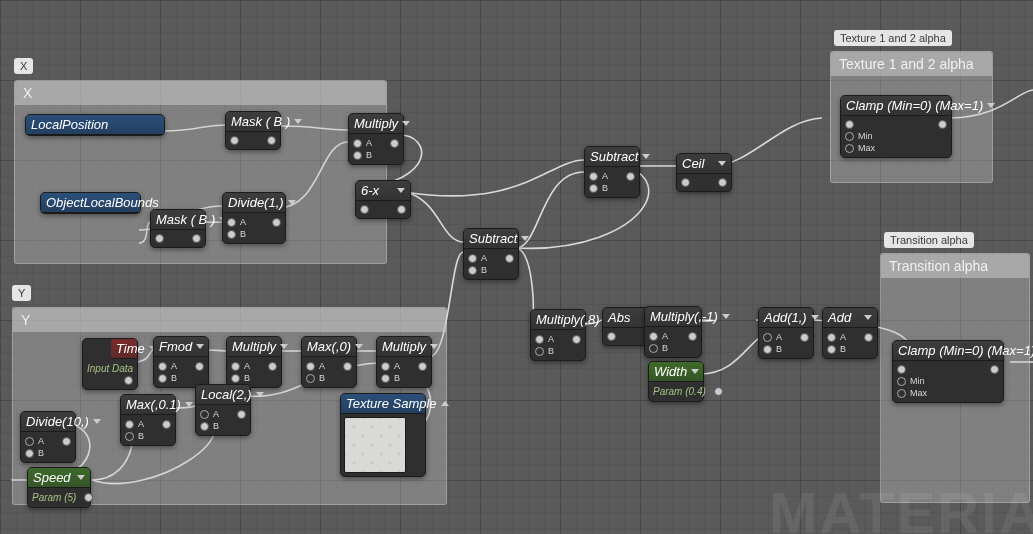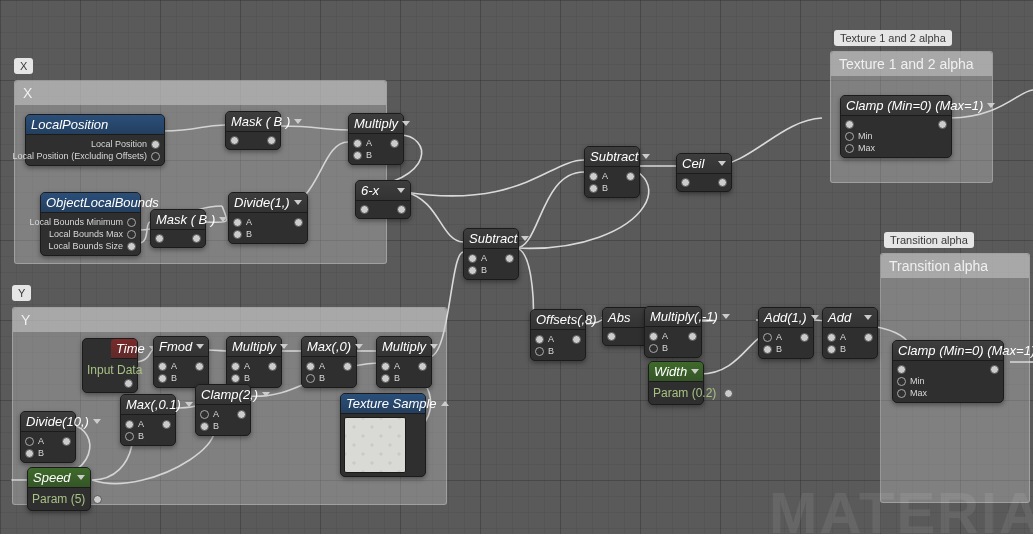--- a/index.html
+++ b/index.html
@@ -102,21 +102,21 @@
     width: 9px; height: 9px;
     border-radius: 50%;
     background: #ccc;
     border: 1px solid #555;
     flex-shrink: 0;
   }
   .pin.hollow { background: transparent; border: 1px solid #aaa; }
   .pin.r { background: #d94b4b; border-color: #7a2b2b; }
   .pin.g { background: #6ac36a; border-color: #2b6a2b; }
   .pin.b { background: #5a8fd9; border-color: #2a4a7a; }
-  .sub { font-size: 12px; color: #a7c184; }
+  .sub { font-size: 10px; color: #a7c184; font-style: italic; }
   .preview {
     width: 62px; height: 56px;
     margin: 3px;
     background: #d9d9d5;
     background-image:
       radial-gradient(rgba(0,0,0,0.07) 12%, transparent 13%),
       radial-gradient(rgba(0,0,0,0.07) 12%, transparent 13%);
     background-size: 18px 18px;
     background-position: 0 0, 9px 9px;
     border: 1px solid #1a1a1a;
@@ -183,300 +183,276 @@
 
 <div class="comment-tab" style="left:884px;top:232px">Transition alpha</div>
 <div class="comment" style="left:880px;top:253px;width:150px;height:250px">
   <div class="title">Transition alpha</div>
 </div>
 
 <div class="node blue" style="left:25px;top:114px;width:140px">
   <div class="hdr">
       <span>LocalPosition</span>
     </div>
-  <div class="body">
+</div>
+
+<div class="node" style="left:225px;top:111px;width:56px">
+  <div class="hdr">
+      <span>Mask ( B )</span>
+      <span class="caret"></span>
+    </div>
+  <div class="body">
+      <div class="row">
+        <span class="pin"></span>
+        <span style="margin-left:auto"></span>
+        <span class="pin"></span>
+      </div>
+    </div>
+</div>
+
+<div class="node" style="left:348px;top:113px;width:54px">
+  <div class="hdr">
+      <span>Multiply</span>
+      <span class="caret"></span>
+    </div>
+  <div class="body">
+    <div class="row">
+        <span class="pin"></span>
+        <span>A</span>
+        <span style="margin-left:auto"></span>
+        <span class="pin"></span>
+      </div>
+    <div class="row">
+        <span class="pin"></span>
+        <span>B</span>
+      </div>
+  </div>
+</div>
+
+<div class="node blue" style="left:40px;top:192px;width:101px">
+  <div class="hdr">
+      <span>ObjectLocalBounds</span>
+    </div>
+</div>
+
+<div class="node" style="left:150px;top:209px;width:54px">
+  <div class="hdr">
+      <span>Mask ( B )</span>
+      <span class="caret"></span>
+    </div>
+  <div class="body">
+      <div class="row">
+        <span class="pin"></span>
+        <span style="margin-left:auto"></span>
+        <span class="pin"></span>
+      </div>
+    </div>
+</div>
+
+<div class="node" style="left:222px;top:192px;width:64px">
+  <div class="hdr">
+      <span>Divide(1,)</span>
+      <span class="caret"></span>
+    </div>
+  <div class="body">
+    <div class="row">
+        <span class="pin"></span>
+        <span>A</span>
+        <span style="margin-left:auto"></span>
+        <span class="pin"></span>
+      </div>
+    <div class="row">
+        <span class="pin"></span>
+        <span>B</span>
+      </div>
+  </div>
+</div>
+
+<div class="node" style="left:355px;top:180px;width:50px">
+  <div class="hdr">
+      <span>6-x</span>
+      <span class="caret"></span>
+    </div>
+  <div class="body">
+      <div class="row">
+        <span class="pin"></span>
+        <span style="margin-left:auto"></span>
+        <span class="pin"></span>
+      </div>
+    </div>
+</div>
+
+<div class="node" style="left:463px;top:228px;width:54px">
+  <div class="hdr">
+      <span>Subtract</span>
+      <span class="caret"></span>
+    </div>
+  <div class="body">
+    <div class="row">
+        <span class="pin"></span>
+        <span>A</span>
+        <span style="margin-left:auto"></span>
+        <span class="pin"></span>
+      </div>
+    <div class="row">
+        <span class="pin"></span>
+        <span>B</span>
+      </div>
+  </div>
+</div>
+
+<div class="node" style="left:584px;top:146px;width:54px">
+  <div class="hdr">
+      <span>Subtract</span>
+      <span class="caret"></span>
+    </div>
+  <div class="body">
+    <div class="row">
+        <span class="pin"></span>
+        <span>A</span>
+        <span style="margin-left:auto"></span>
+        <span class="pin"></span>
+      </div>
+    <div class="row">
+        <span class="pin"></span>
+        <span>B</span>
+      </div>
+  </div>
+</div>
+
+<div class="node" style="left:676px;top:153px;width:38px">
+  <div class="hdr">
+      <span>Ceil</span>
+      <span class="caret"></span>
+    </div>
+  <div class="body">
+      <div class="row">
+        <span class="pin"></span>
+        <span style="margin-left:auto"></span>
+        <span class="pin"></span>
+      </div>
+    </div>
+</div>
+
+<div class="node" style="left:840px;top:95px;width:112px">
+  <div class="hdr">
+      <span>Clamp (Min=0) (Max=1)</span>
+      <span class="caret"></span>
+    </div>
+  <div class="body">
+    <div class="row">
+        <span class="pin"></span>
+        <span style="margin-left:auto"></span>
+        <span class="pin"></span>
+      </div>
+    <div class="row">
+        <span class="pin hollow"></span>
+        <span>Min</span>
+      </div>
+    <div class="row">
+        <span class="pin hollow"></span>
+        <span>Max</span>
+      </div>
+  </div>
+</div>
+
+<div class="node red" style="left:82px;top:338px;width:54px">
+  <div class="hdr">
+      <span>Time</span>
+      <span class="caret"></span>
+    </div>
+  <div class="body">
+    <div class="row">
+        <span class="sub">Input Data</span>
+      </div>
     <div class="row right">
-        <span>Local Position</span>
-        <span class="pin"></span>
-      </div>
-    <div class="row right">
-        <span>Local Position (Excluding Offsets)</span>
-        <span class="pin hollow"></span>
-      </div>
-  </div>
-</div>
-
-<div class="node" style="left:225px;top:111px;width:56px">
-  <div class="hdr">
-      <span>Mask ( B )</span>
-      <span class="caret"></span>
-    </div>
-  <div class="body">
-      <div class="row">
-        <span class="pin"></span>
-        <span style="margin-left:auto"></span>
-        <span class="pin"></span>
-      </div>
-    </div>
-</div>
-
-<div class="node" style="left:348px;top:113px;width:54px">
+        <span class="pin"></span>
+      </div>
+  </div>
+</div>
+
+<div class="node" style="left:153px;top:336px;width:54px">
+  <div class="hdr">
+      <span>Fmod</span>
+      <span class="caret"></span>
+    </div>
+  <div class="body">
+    <div class="row">
+        <span class="pin"></span>
+        <span>A</span>
+        <span style="margin-left:auto"></span>
+        <span class="pin"></span>
+      </div>
+    <div class="row">
+        <span class="pin"></span>
+        <span>B</span>
+      </div>
+  </div>
+</div>
+
+<div class="node" style="left:226px;top:336px;width:54px">
   <div class="hdr">
       <span>Multiply</span>
       <span class="caret"></span>
     </div>
   <div class="body">
     <div class="row">
         <span class="pin"></span>
         <span>A</span>
         <span style="margin-left:auto"></span>
         <span class="pin"></span>
       </div>
     <div class="row">
         <span class="pin"></span>
         <span>B</span>
       </div>
   </div>
 </div>
 
-<div class="node blue" style="left:40px;top:192px;width:101px">
-  <div class="hdr">
-      <span>ObjectLocalBounds</span>
-    </div>
-  <div class="body">
-    <div class="row right">
-        <span>Local Bounds Minimum</span>
-        <span class="pin hollow"></span>
-      </div>
-    <div class="row right">
-        <span>Local Bounds Max</span>
-        <span class="pin hollow"></span>
-      </div>
-    <div class="row right">
-        <span>Local Bounds Size</span>
-        <span class="pin"></span>
-      </div>
-  </div>
-</div>
-
-<div class="node" style="left:150px;top:209px;width:54px">
-  <div class="hdr">
-      <span>Mask ( B )</span>
-      <span class="caret"></span>
-    </div>
-  <div class="body">
-      <div class="row">
-        <span class="pin"></span>
-        <span style="margin-left:auto"></span>
-        <span class="pin"></span>
-      </div>
-    </div>
-</div>
-
-<div class="node" style="left:228px;top:192px;width:80px">
-  <div class="hdr">
-      <span>Divide(1,)</span>
-      <span class="caret"></span>
-    </div>
-  <div class="body">
-    <div class="row">
-        <span class="pin"></span>
-        <span>A</span>
-        <span style="margin-left:auto"></span>
-        <span class="pin"></span>
-      </div>
-    <div class="row">
-        <span class="pin"></span>
-        <span>B</span>
-      </div>
-  </div>
-</div>
-
-<div class="node" style="left:355px;top:180px;width:50px">
-  <div class="hdr">
-      <span>6-x</span>
-      <span class="caret"></span>
-    </div>
-  <div class="body">
-      <div class="row">
-        <span class="pin"></span>
-        <span style="margin-left:auto"></span>
-        <span class="pin"></span>
-      </div>
-    </div>
-</div>
-
-<div class="node" style="left:463px;top:228px;width:54px">
-  <div class="hdr">
-      <span>Subtract</span>
-      <span class="caret"></span>
-    </div>
-  <div class="body">
-    <div class="row">
-        <span class="pin"></span>
-        <span>A</span>
-        <span style="margin-left:auto"></span>
-        <span class="pin"></span>
-      </div>
-    <div class="row">
-        <span class="pin"></span>
-        <span>B</span>
-      </div>
-  </div>
-</div>
-
-<div class="node" style="left:584px;top:146px;width:54px">
-  <div class="hdr">
-      <span>Subtract</span>
-      <span class="caret"></span>
-    </div>
-  <div class="body">
-    <div class="row">
-        <span class="pin"></span>
-        <span>A</span>
-        <span style="margin-left:auto"></span>
-        <span class="pin"></span>
-      </div>
-    <div class="row">
-        <span class="pin"></span>
-        <span>B</span>
-      </div>
-  </div>
-</div>
-
-<div class="node" style="left:676px;top:153px;width:38px">
-  <div class="hdr">
-      <span>Ceil</span>
-      <span class="caret"></span>
-    </div>
-  <div class="body">
-      <div class="row">
-        <span class="pin"></span>
-        <span style="margin-left:auto"></span>
-        <span class="pin"></span>
-      </div>
-    </div>
-</div>
-
-<div class="node" style="left:840px;top:95px;width:112px">
-  <div class="hdr">
-      <span>Clamp (Min=0) (Max=1)</span>
-      <span class="caret"></span>
-    </div>
-  <div class="body">
-    <div class="row">
-        <span class="pin"></span>
-        <span style="margin-left:auto"></span>
-        <span class="pin"></span>
-      </div>
-    <div class="row">
-        <span class="pin hollow"></span>
-        <span>Min</span>
-      </div>
-    <div class="row">
-        <span class="pin hollow"></span>
-        <span>Max</span>
-      </div>
-  </div>
-</div>
-
-<div class="node red" style="left:82px;top:338px;width:54px">
-  <div class="hdr">
-      <span>Time</span>
-      <span class="caret"></span>
-    </div>
-  <div class="body">
-    <div class="row">
-        <span class="sub">Input Data</span>
-      </div>
-    <div class="row right">
-        <span class="pin"></span>
-      </div>
-  </div>
-</div>
-
-<div class="node" style="left:153px;top:336px;width:54px">
-  <div class="hdr">
-      <span>Fmod</span>
-      <span class="caret"></span>
-    </div>
-  <div class="body">
-    <div class="row">
-        <span class="pin"></span>
-        <span>A</span>
-        <span style="margin-left:auto"></span>
-        <span class="pin"></span>
-      </div>
-    <div class="row">
-        <span class="pin"></span>
-        <span>B</span>
-      </div>
-  </div>
-</div>
-
-<div class="node" style="left:226px;top:336px;width:54px">
+<div class="node" style="left:301px;top:336px;width:52px">
+  <div class="hdr">
+      <span>Max(,0)</span>
+      <span class="caret"></span>
+    </div>
+  <div class="body">
+    <div class="row">
+        <span class="pin"></span>
+        <span>A</span>
+        <span style="margin-left:auto"></span>
+        <span class="pin"></span>
+      </div>
+    <div class="row">
+        <span class="pin hollow"></span>
+        <span>B</span>
+      </div>
+  </div>
+</div>
+
+<div class="node" style="left:376px;top:336px;width:54px">
   <div class="hdr">
       <span>Multiply</span>
       <span class="caret"></span>
     </div>
   <div class="body">
     <div class="row">
         <span class="pin"></span>
         <span>A</span>
         <span style="margin-left:auto"></span>
         <span class="pin"></span>
       </div>
     <div class="row">
         <span class="pin"></span>
         <span>B</span>
       </div>
   </div>
 </div>
 
-<div class="node" style="left:301px;top:336px;width:52px">
-  <div class="hdr">
-      <span>Max(,0)</span>
-      <span class="caret"></span>
-    </div>
-  <div class="body">
-    <div class="row">
-        <span class="pin"></span>
-        <span>A</span>
-        <span style="margin-left:auto"></span>
-        <span class="pin"></span>
-      </div>
-    <div class="row">
-        <span class="pin hollow"></span>
-        <span>B</span>
-      </div>
-  </div>
-</div>
-
-<div class="node" style="left:376px;top:336px;width:54px">
-  <div class="hdr">
-      <span>Multiply</span>
-      <span class="caret"></span>
-    </div>
-  <div class="body">
-    <div class="row">
-        <span class="pin"></span>
-        <span>A</span>
-        <span style="margin-left:auto"></span>
-        <span class="pin"></span>
-      </div>
-    <div class="row">
-        <span class="pin"></span>
-        <span>B</span>
-      </div>
-  </div>
-</div>
-
 <div class="node" style="left:195px;top:384px;width:54px">
   <div class="hdr">
-      <span>Clamp(2,)</span>
+      <span>Local(2,)</span>
       <span class="caret"></span>
     </div>
   <div class="body">
     <div class="row">
         <span class="pin hollow"></span>
         <span>A</span>
         <span style="margin-left:auto"></span>
         <span class="pin"></span>
       </div>
     <div class="row">
@@ -541,21 +517,21 @@
 <div class="node blue" style="left:340px;top:393px;width:86px">
   <div class="hdr">
       <span>Texture Sample</span>
       <span class="caret" style="border-top:none;border-bottom:5px solid #ccc"></span>
     </div>
   <div class="preview"></div>
 </div>
 
 <div class="node" style="left:530px;top:309px;width:56px">
   <div class="hdr">
-      <span>Offsets(,8)</span>
+      <span>Multiply(,8)</span>
       <span class="caret"></span>
     </div>
   <div class="body">
     <div class="row">
         <span class="pin"></span>
         <span>A</span>
         <span style="margin-left:auto"></span>
         <span class="pin"></span>
       </div>
     <div class="row">
@@ -636,21 +612,21 @@
   </div>
 </div>
 
 <div class="node green" style="left:648px;top:361px;width:54px">
   <div class="hdr">
       <span>Width</span>
       <span class="caret"></span>
     </div>
   <div class="body">
     <div class="row">
-        <span class="sub">Param (0.2)</span>
+        <span class="sub">Param (0.4)</span>
         <span style="margin-left:auto"></span>
         <span class="pin"></span>
       </div>
   </div>
 </div>
 
 <div class="node" style="left:892px;top:340px;width:112px">
   <div class="hdr">
       <span>Clamp (Min=0) (Max=1)</span>
       <span class="caret"></span>

